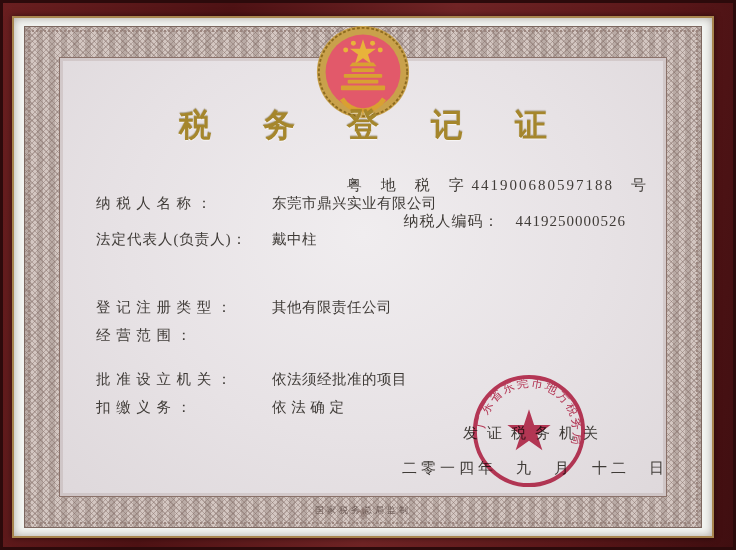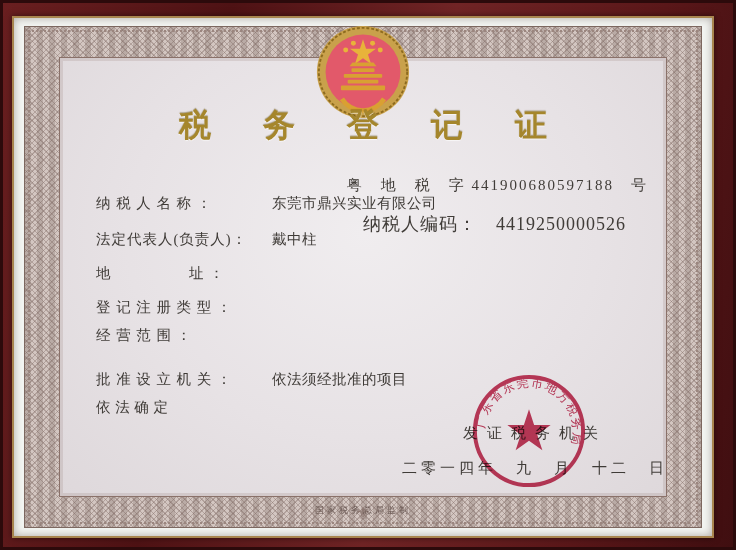--- a/index.html
+++ b/index.html
@@ -42,21 +42,21 @@
     font-size:32px;font-weight:700;letter-spacing:22px;text-indent:22px;
     color:#a5862c;
     text-shadow:0 1px 1px rgba(255,255,255,.65), 0 -1px 1px rgba(92,70,12,.45);
   }
   .serial{
     position:absolute;top:118px;right:18px;
     font-size:15px;letter-spacing:2px;color:#403c38;margin-left:13px;
   }
   .taxcode{
     position:absolute;top:154px;right:40px;
-    font-size:18px;letter-spacing:1px;color:#403c38;
+    font-size:15px;letter-spacing:1px;color:#403c38;
   }
   .row{position:absolute;left:36px;display:flex;width:592px;font-size:14.5px;color:#3f3b37;}
   .row .lbl{width:176px;flex:none;letter-spacing:1px;}
   .row .val{flex:1;letter-spacing:.5px;}
   .row-name{top:136px}.row-rep{top:172px}.row-addr{top:206px}
   .row-type{top:240px}.row-scope{top:268px}.row-appr{top:312px}.row-duty{top:340px}
   .row-scope .val{flex:none;width:420px;line-height:1.4;}
   .scope-mark{font-weight:900;font-size:18px;color:#2c2926;margin-left:4px;}
   .issue-block{
     position:absolute;top:366px;left:332px;width:286px;text-align:center;
@@ -110,33 +110,34 @@
 
         <div class="row row-name">
           <span class="lbl">纳 税 人 名 称 ：</span>
           <span class="val">东莞市鼎兴实业有限公司</span>
         </div>
         <div class="row row-rep">
           <span class="lbl">法定代表人(负责人)：</span>
           <span class="val">戴中柱</span>
         </div>
         <div class="row row-addr">
-          <span class="lbl">地　　　　　址 ：</span>
         </div>
         <div class="row row-type">
           <span class="lbl">登 记 注 册 类 型 ：</span>
+          <span class="val">其他有限责任公司</span>
         </div>
         <div class="row row-scope">
           <span class="lbl">经 营 范 围 ：</span>
         </div>
         <div class="row row-appr">
           <span class="lbl">批 准 设 立 机 关 ：</span>
           <span class="val">依法须经批准的项目</span>
         </div>
         <div class="row row-duty">
+          <span class="lbl">扣 缴 义 务 ：</span>
           <span class="val">依 法 确 定</span>
         </div>
 
         <div class="issue-block">
           <div class="issuer">发证税务机关</div>
           <div class="dateline">二零一四年　九　月　十二　日</div>
         </div>
 
         <div class="seal">
           <svg width="118" height="118" viewBox="0 0 120 120">

